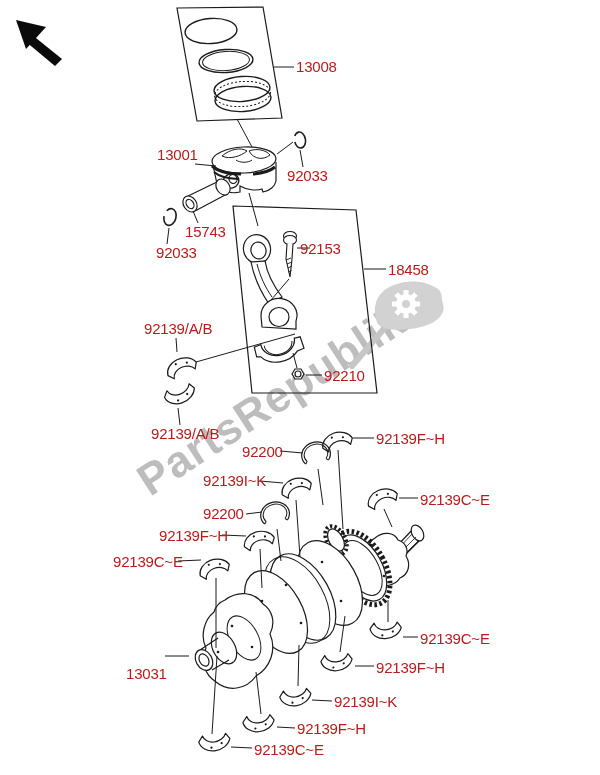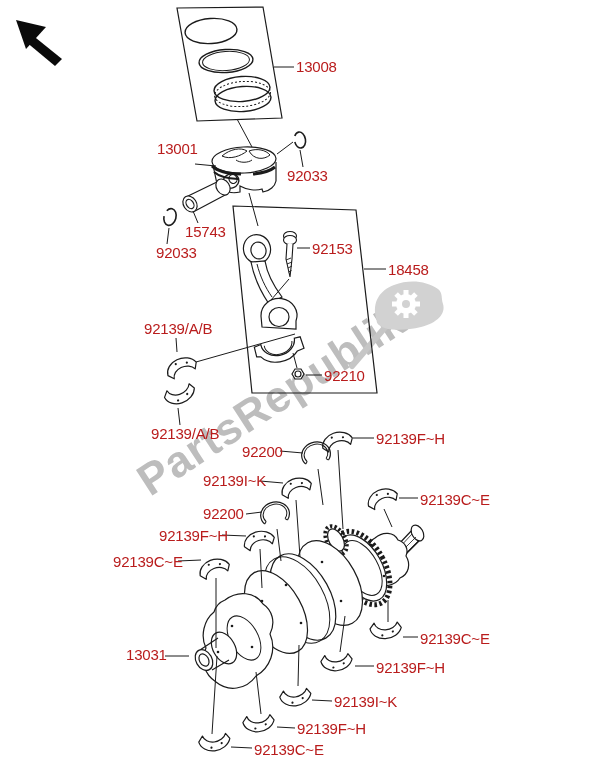--- a/index.html
+++ b/index.html
@@ -239,36 +239,36 @@
     <path d="M 312,700 L 332,701"></path> 
         <path d="M 298,686 L 299,645"></path>
     <path d="M 277,727 L 295,728"></path> 
         <path d="M 261,714 L 256,672"></path>
     <path d="M 231,747 L 252,748"></path> 
         <path d="M 212,734 L 217,656"></path>
   </g>
 </svg>
 
 <div class="part-label" style="left:296px;top:60px">13008</div>
-<div class="part-label" style="left:157px;top:142px">13001</div>
+<div class="part-label" style="left:157px;top:148px">13001</div>
 <div class="part-label" style="left:287px;top:169px">92033</div>
 <div class="part-label" style="left:185px;top:225px">15743</div>
 <div class="part-label" style="left:156px;top:246px">92033</div>
-<div class="part-label" style="left:312px;top:242px">92153</div>
+<div class="part-label" style="left:300px;top:242px">92153</div>
 <div class="part-label" style="left:388px;top:263px">18458</div>
 <div class="part-label" style="left:144px;top:322px">92139/A/B</div>
 <div class="part-label" style="left:324px;top:369px">92210</div>
 <div class="part-label" style="left:151px;top:427px">92139/A/B</div>
 <div class="part-label" style="left:242px;top:445px">92200</div>
 <div class="part-label" style="left:376px;top:432px">92139F~H</div>
 <div class="part-label" style="left:203px;top:474px">92139I~K</div>
 <div class="part-label" style="left:203px;top:507px">92200</div>
 <div class="part-label" style="left:159px;top:529px">92139F~H</div>
 <div class="part-label" style="left:113px;top:555px">92139C~E</div>
 <div class="part-label" style="left:420px;top:493px">92139C~E</div>
-<div class="part-label" style="left:126px;top:648px">13031</div>
+<div class="part-label" style="left:126px;top:667px">13031</div>
 <div class="part-label" style="left:420px;top:632px">92139C~E</div>
 <div class="part-label" style="left:376px;top:661px">92139F~H</div>
 <div class="part-label" style="left:334px;top:695px">92139I~K</div>
 <div class="part-label" style="left:297px;top:722px">92139F~H</div>
 <div class="part-label" style="left:254px;top:743px">92139C~E</div>
 
 </div>
 
 </body></html>

